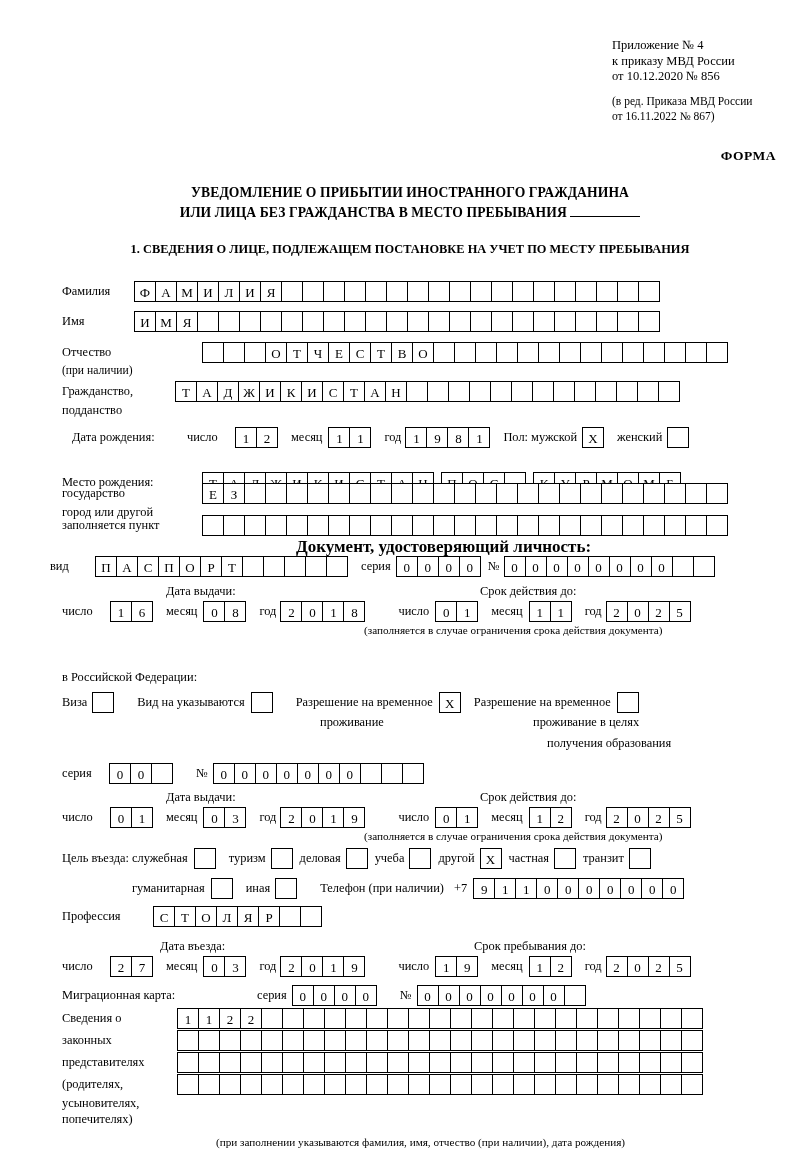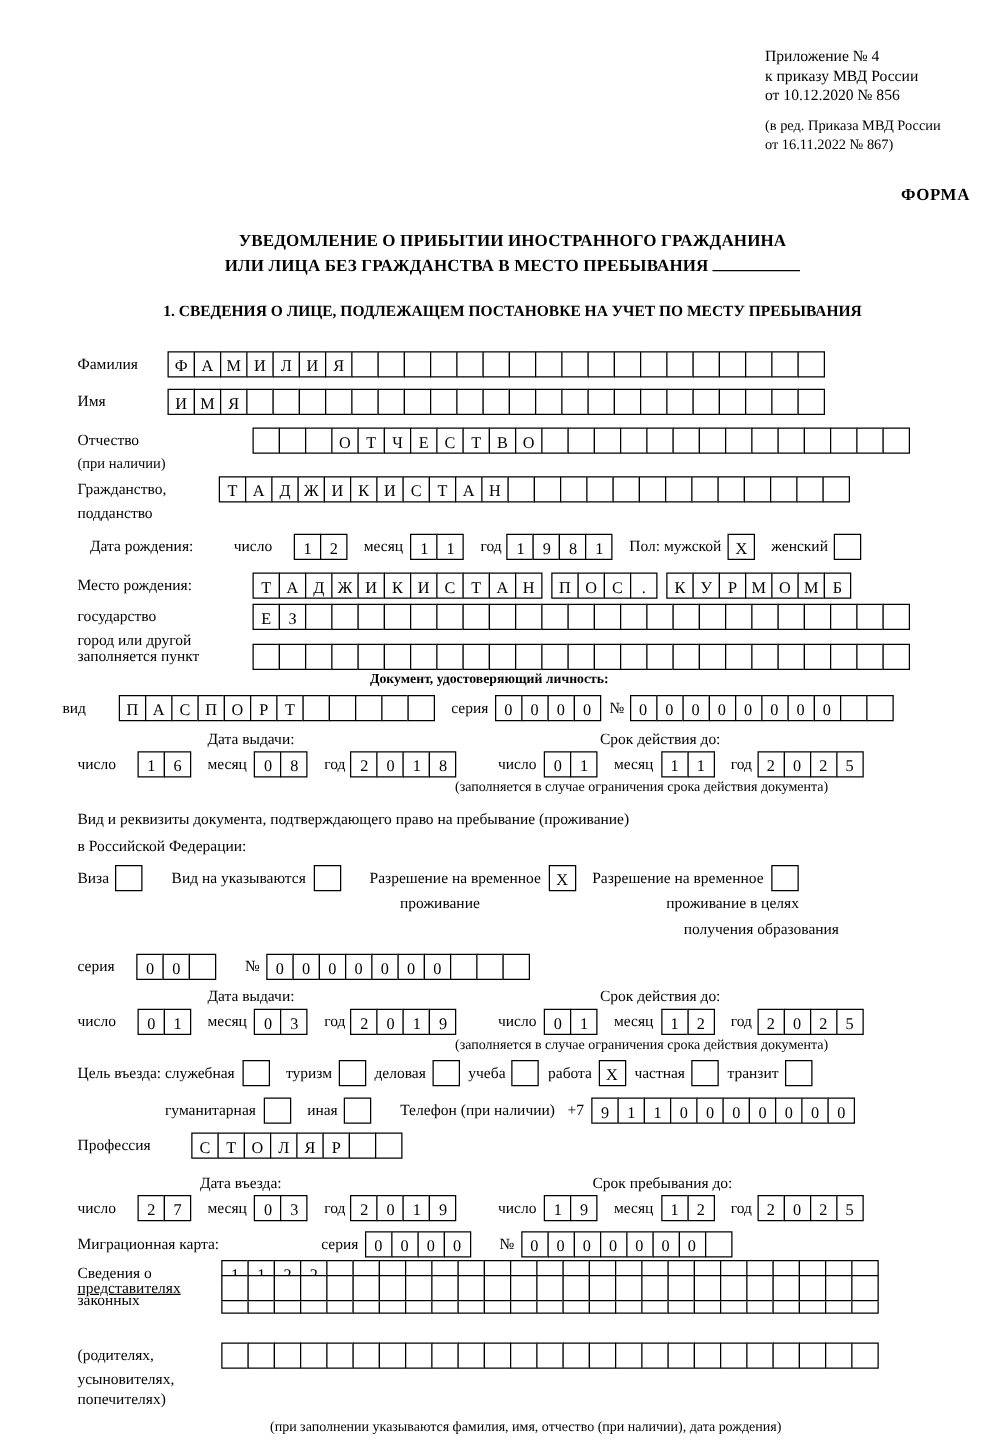--- a/index.html
+++ b/index.html
@@ -233,21 +233,21 @@
     <span class="cells">
         <span class="c">X</span>
       </span>
     <span class="gap2"></span>
     <span class="lbl" style="margin-right:5px">женский</span>
     <span class="cells">
         <span class="c"></span>
       </span>
   </div>
 
-  <div class="row" style="left:62px;top:458px;">
+  <div class="row" style="left:62px;top:472px;">
     <span class="lbl" style="width:140px">Место рождения:</span>
     <span class="cells">
         <span class="c">Т</span>
         <span class="c">А</span>
         <span class="c">Д</span>
         <span class="c">Ж</span>
         <span class="c">И</span>
         <span class="c">К</span>
         <span class="c">И</span>
         <span class="c">С</span>
@@ -331,21 +331,21 @@
         <span class="c"></span>
         <span class="c"></span>
         <span class="c"></span>
         <span class="c"></span>
         <span class="c"></span>
         <span class="c"></span>
       </span>
   </div>
 
   <div class="row" style="left:296px;top:537px;">
-    <span class="lbl bold" style="font-size:11px">Документ, удостоверяющий личность:</span>
+    <span class="lbl bold" style="font-size:17px">Документ, удостоверяющий личность:</span>
   </div>
 
   <div class="row" style="left:50px;top:556px;">
     <span class="lbl" style="width:45px">вид</span>
     <span class="cells">
         <span class="c">П</span>
         <span class="c">А</span>
         <span class="c">С</span>
         <span class="c">П</span>
         <span class="c">О</span>
@@ -425,23 +425,20 @@
     <span class="cells">
         <span class="c">2</span>
         <span class="c">0</span>
         <span class="c">2</span>
         <span class="c">5</span>
       </span>
   </div>
 
   <div class="center-note" style="left:364px;top:624px;">(заполняется в случае ограничения срока действия документа)</div>
 
-  <div class="row" style="left:62px;top:648px;">
-    <span class="lbl">Вид и реквизиты документа, подтверждающего право на пребывание (проживание)</span>
-  </div>
   <div class="row" style="left:62px;top:670px;">
     <span class="lbl">в Российской Федерации:</span>
   </div>
 
   <div class="row" style="left:62px;top:692px;">
     <span class="lbl" style="margin-right:5px">Виза</span>
     <span class="cells">
         <span class="c"></span>
       </span>
     <span class="gap3"></span>
@@ -558,21 +555,21 @@
     <span class="lbl" style="margin-right:5px">деловая</span>
     <span class="cells">
         <span class="c"></span>
       </span>
     <span class="gap"></span>
     <span class="lbl" style="margin-right:5px">учеба</span>
     <span class="cells">
         <span class="c"></span>
       </span>
     <span class="gap"></span>
-    <span class="lbl" style="margin-right:5px">работа</span>
+    <span class="lbl" style="margin-right:5px">другой</span>
     <span class="cells">
         <span class="c">X</span>
       </span>
     <span class="gap"></span>
     <span class="lbl" style="margin-right:5px">частная</span>
     <span class="cells">
         <span class="c"></span>
       </span>
     <span class="gap"></span>
     <span class="lbl" style="margin-right:5px">транзит</span>
@@ -747,21 +744,21 @@
         <span class="c"></span>
         <span class="c"></span>
         <span class="c"></span>
         <span class="c"></span>
         <span class="c"></span>
         <span class="c"></span>
         <span class="c"></span>
         <span class="c"></span>
       </span>
   </div>
-  <div class="row" style="left:62px;top:1020px;text-decoration:underline;">
+  <div class="row" style="left:62px;top:1052px;">
     <span class="lbl" style="width:115px">представителях</span>
     <span class="cells">
         <span class="c"></span>
         <span class="c"></span>
         <span class="c"></span>
         <span class="c"></span>
         <span class="c"></span>
         <span class="c"></span>
         <span class="c"></span>
         <span class="c"></span>

